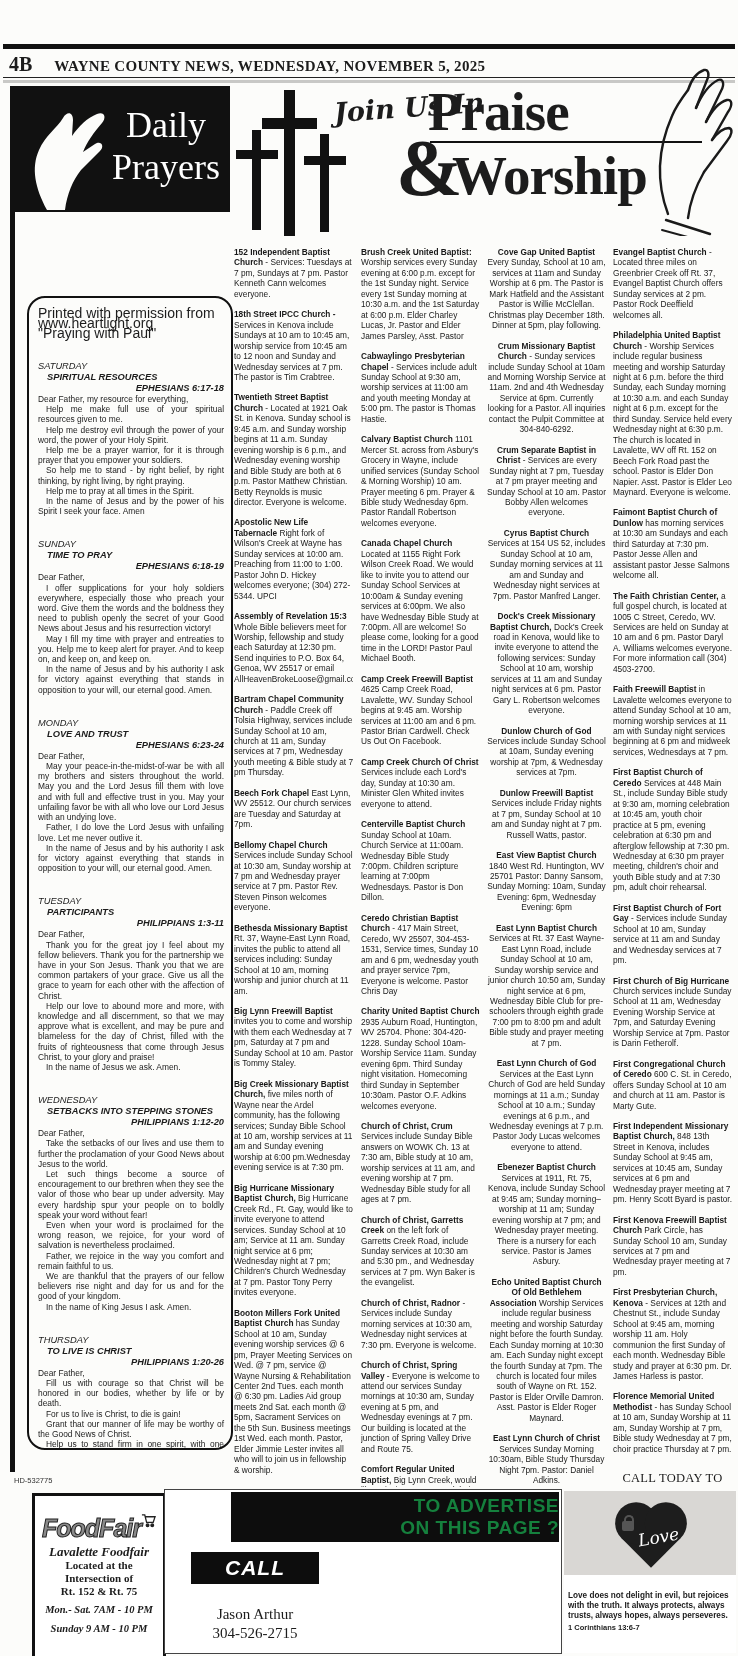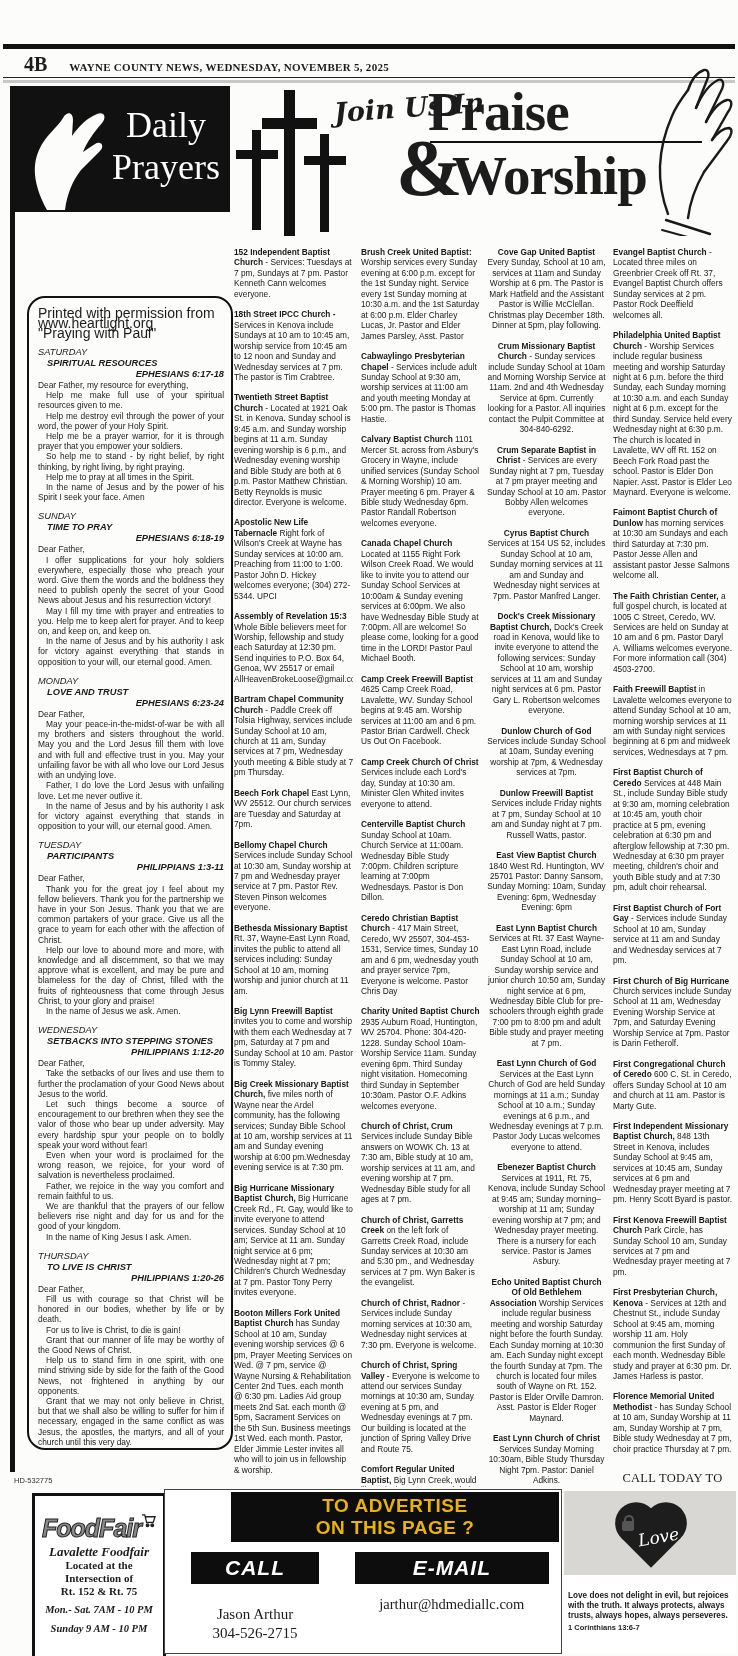--- a/index.html
+++ b/index.html
@@ -1,22 +1,22 @@
 <!DOCTYPE html>
 <html><head>
 <meta charset="utf-8">
 <style>
   html,body{margin:0;padding:0;background:#777;}
   .page{position:relative;width:738px;height:1656px;background:#fcfcfa;overflow:hidden;
         font-family:"Liberation Sans",sans-serif;color:#1c1c1c;}
   
   .top-rule{position:absolute;left:3px;top:44px;width:732px;height:5px;background:#111;}
-  .header-row{position:absolute;left:24px;top:53px;display:flex;align-items:baseline;gap:22px;justify-content:center;}
+  .header-row{position:absolute;left:9px;top:53px;display:flex;align-items:baseline;gap:22px;justify-content:center;}
   .page-num{font-family:"Liberation Serif",serif;font-weight:bold;font-size:20px;}
-  .masthead{font-family:"Liberation Serif",serif;font-weight:bold;font-size:11px;letter-spacing:.3px;}
+  .masthead{font-family:"Liberation Serif",serif;font-weight:bold;font-size:15px;letter-spacing:.3px;}
   .header-rule1{position:absolute;left:3px;top:77px;width:732px;height:1px;background:#222;}
   .header-rule2{position:absolute;left:3px;top:80px;width:732px;height:3px;background:#c8c8c6;}
   
   .vert-bar{position:absolute;left:10px;top:86px;width:5px;height:1386px;background:#111;}
   .dp-box{position:absolute;left:15px;top:86px;width:215px;height:126px;background:#111;}
   .dp-hands{position:absolute;left:2px;top:2px;}
   .dp-text{position:absolute;right:10px;top:18px;text-align:center;color:#fff;
            font-family:"Liberation Serif",serif;font-size:36px;line-height:42px;}
   .crosses{position:absolute;left:238px;top:88px;width:104px;height:148px;}
   .cross{position:absolute;background:#111;}
@@ -27,21 +27,21 @@
   .praise-rule{position:absolute;left:430px;top:141px;width:272px;height:2px;background:#111;}
   .amp{position:absolute;left:396px;top:128px;font-family:"Liberation Serif",serif;
        font-weight:bold;font-size:80px;line-height:80px;}
   .worship{position:absolute;left:452px;top:148px;font-family:"Liberation Serif",serif;
            font-weight:bold;font-size:55px;letter-spacing:-1px;line-height:55px;}
   .hands-right{position:absolute;left:638px;top:64px;}
   
   .prayer-box{position:absolute;left:27px;top:296px;width:186px;height:1132px;
               border:2px solid #111;border-radius:18px;padding:10px 7px 8px 9px;overflow:hidden;}
   .permission{text-align:left;font-size:14px;line-height:10px;margin-bottom:6px;}
-  .prayer-entry{margin-top:9px;}
+  .prayer-entry{margin-top:23px;}
   .prayer-day{font-style:italic;font-size:9.3px;line-height:11px;}
   .prayer-title{font-style:italic;font-weight:bold;font-size:9.3px;line-height:11px;padding-left:9px;}
   .prayer-verse{font-style:italic;font-weight:bold;font-size:9.3px;line-height:11px;text-align:right;}
   .prayer-par{margin:0;font-size:8.4px;line-height:10.2px;text-indent:8px;text-align:justify;}
   .prayer-par.noindent{text-indent:0;}
   .hd-tag{position:absolute;left:14px;top:1476px;font-size:7.5px;color:#333;}
   
   .col{position:absolute;top:247px;width:119px;height:1240px;overflow:hidden;
        font-size:8.3px;line-height:10.45px;color:#191919;}
   .col1{left:234px;} .col2{left:361px;} .col3{left:487px;text-align:center;} .col4{left:613px;}
@@ -52,21 +52,21 @@
   
   .foodfair{position:absolute;left:32px;top:1493px;width:124px;height:152px;border:3px solid #111;
             text-align:center;padding:9px 2px;background:#fff;}
   .ff-logo{font-family:"Liberation Sans",sans-serif;font-style:italic;font-weight:bold;font-size:25px;
            color:#8a8a8a;-webkit-text-stroke:1px #222;letter-spacing:-1px;line-height:28px;}
   .ff-cart{vertical-align:super;}
   .ff-name{font-family:"Liberation Serif",serif;font-style:italic;font-weight:bold;font-size:13px;line-height:15px;margin-top:2px;}
   .ff-line{font-family:"Liberation Serif",serif;font-weight:bold;font-size:11px;line-height:13px;}
   .ff-hours{font-family:"Liberation Serif",serif;font-weight:bold;font-style:italic;font-size:10.5px;line-height:15px;margin-top:4px;}
   .advertise{position:absolute;left:164px;top:1489px;width:396px;height:163px;border:1px solid #444;background:#fff;}
-  .adv-banner{margin:2px 2px 0 66px;background:#0d0d0d;color:#eab308;text-align:center;
+  .adv-banner{margin:2px 2px 0 66px;background:#0d0d0d;color:#15803d;text-align:right;
               font-weight:bold;font-size:19px;line-height:22px;padding:3px 0;letter-spacing:.5px;}
   .adv-row{display:flex;justify-content:space-between;padding:10px 12px 0 26px;}
   .adv-cell{text-align:center;}
   .adv-chip{background:#0d0d0d;color:#fff;font-weight:bold;font-style:italic;font-size:21px;
             padding:4px 34px;display:inline-block;letter-spacing:1px;}
   .adv-chip.email{padding:4px 58px;}
   .adv-name{font-family:Liberation Serif, serif;font-size:15px;line-height:20px;margin-top:20px;}
   .adv-phone{font-family:"Liberation Serif",serif;font-size:15px;line-height:18px;}
   .adv-mail{font-family:"Liberation Serif",serif;font-size:14.5px;line-height:20px;margin-top:10px;}
   .love-ad{position:absolute;left:564px;top:1491px;width:172px;height:162px;background:#fff;}
@@ -290,24 +290,20 @@
     <div class="adv-banner">
       <div>TO ADVERTISE</div>
       <div>ON THIS PAGE ?</div>
     </div>
     <div class="adv-row">
       <div class="adv-cell">
         <span class="adv-chip">CALL</span>
         <div class="adv-name">Jason Arthur</div>
         <div class="adv-phone">304-526-2715</div>
       </div>
-      <div class="adv-cell">
-        <span class="adv-chip email">E-MAIL</span>
-        <div class="adv-mail">jarthur@hdmediallc.com</div>
-      </div>
     </div>
   </div>
 
   <div class="love-ad">
     <div class="love-graphic">
       <div class="heart"></div>
       <div class="lock"></div>
       <div class="love-word">Love</div>
     </div>
     <div class="love-caption">Love does not delight in evil, but rejoices with the truth. It always protects, always trusts, always hopes, always perseveres.</div>

